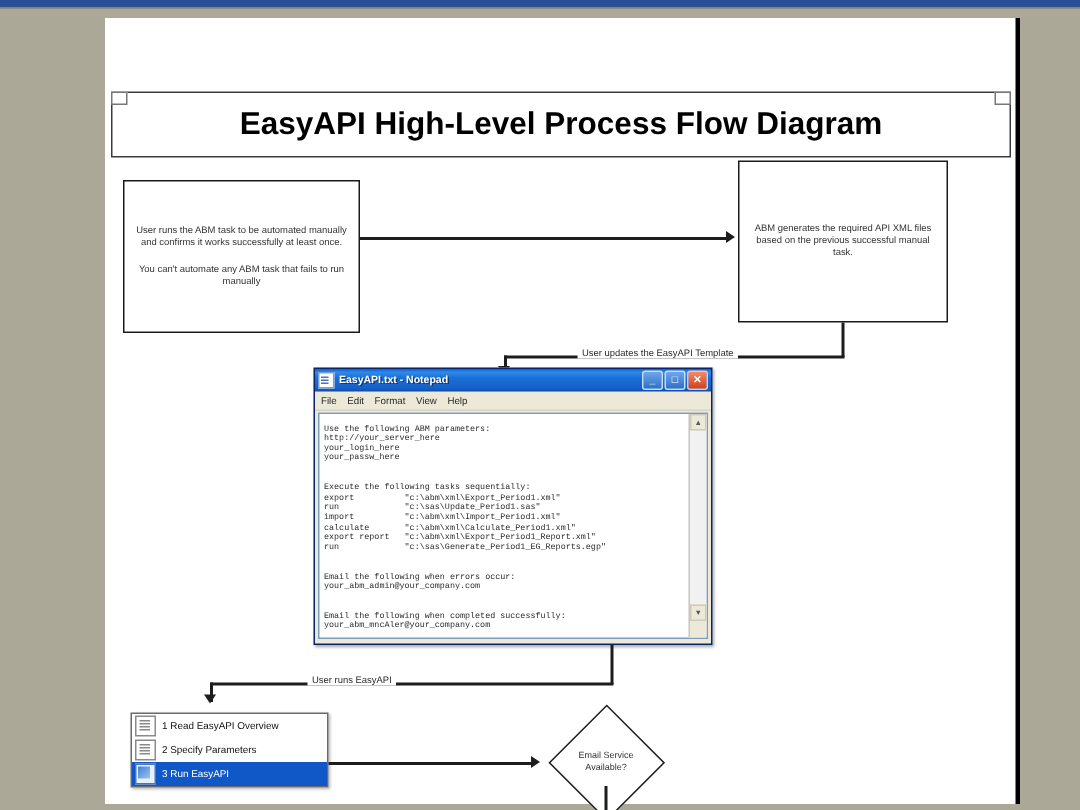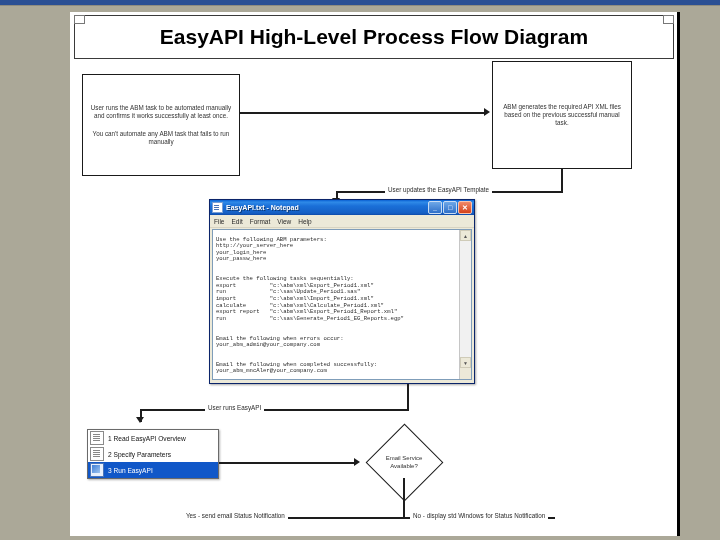--- a/index.html
+++ b/index.html
@@ -11,21 +11,21 @@
   }
   .top-strip{position:absolute;left:0;top:0;width:720px;height:5px;background:#2a4f94;}
   .top-strip-edge{position:absolute;left:0;top:5px;width:720px;height:1px;background:#8e8c80;}
 
   
   .page{
     position:absolute;left:70px;top:12px;width:610px;height:524px;
     background:#ffffff;border-right:3px solid #000;border-bottom:0;
     box-sizing:border-box;
   }
-  .page-inner{position:absolute;inset:0;}
+  .page-inner{position:absolute;inset:0;margin-top:46px;}
 
   
   .title-band{
     position:absolute;left:4px;top:3px;width:600px;height:44px;
     border:1px solid #3a3a3a;box-sizing:border-box;background:#fff;
     display:flex;align-items:center;justify-content:center;
   }
   .title-band .corner{position:absolute;width:9px;height:7px;border:1px solid #777;background:#fff;}
   .title-band .corner.tl{left:-1px;top:-1px;}
   .title-band .corner.tr{right:-1px;top:-1px;}

